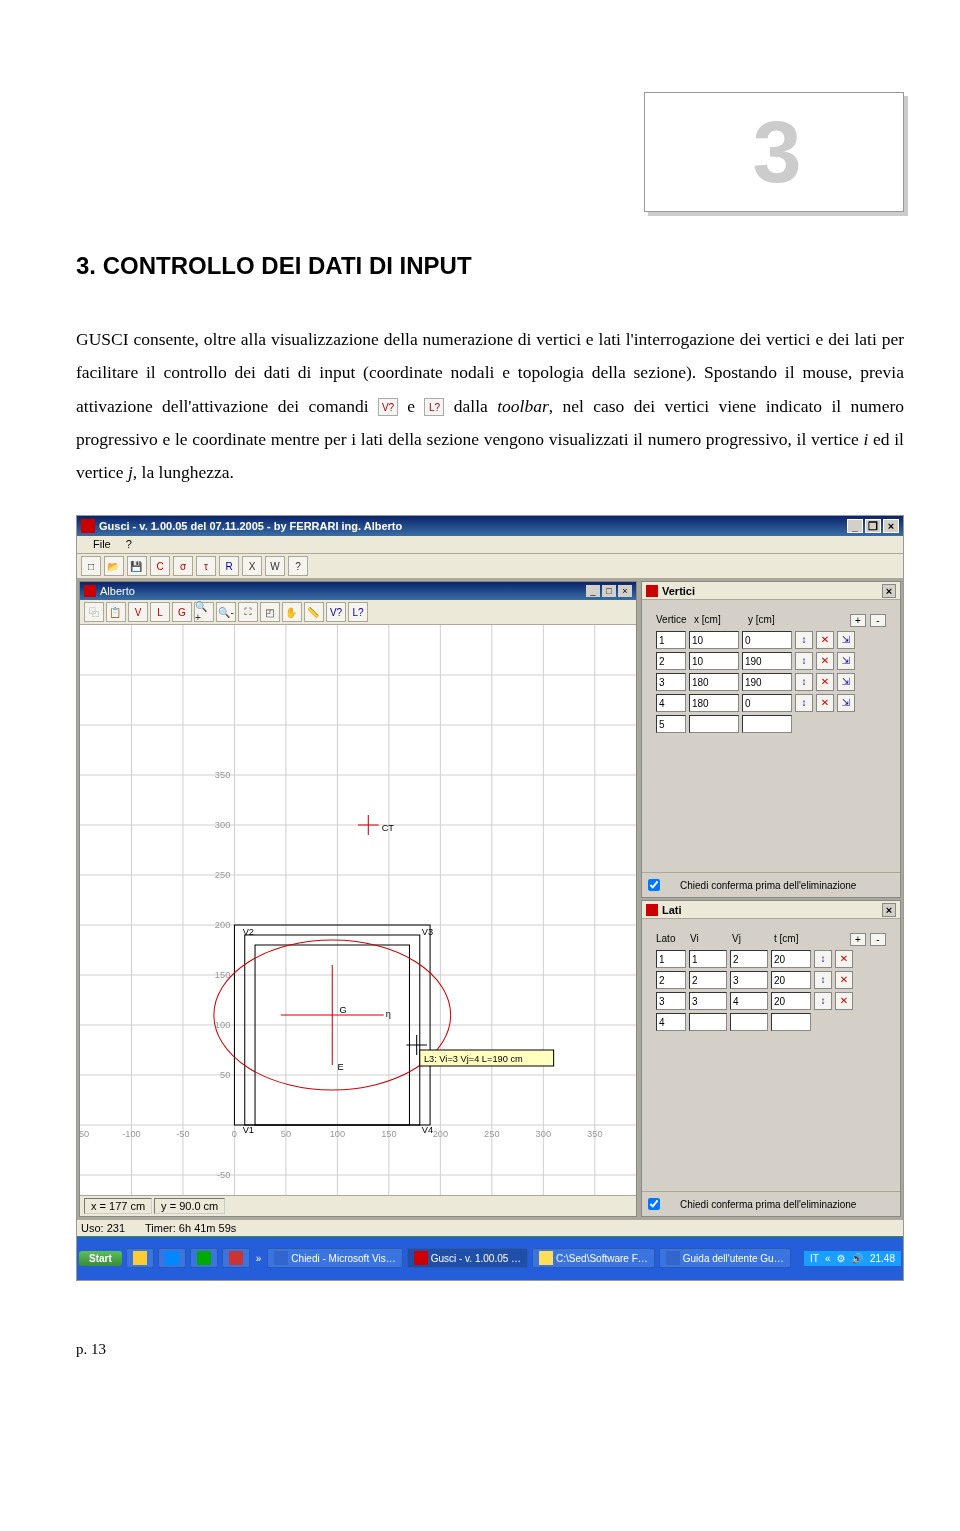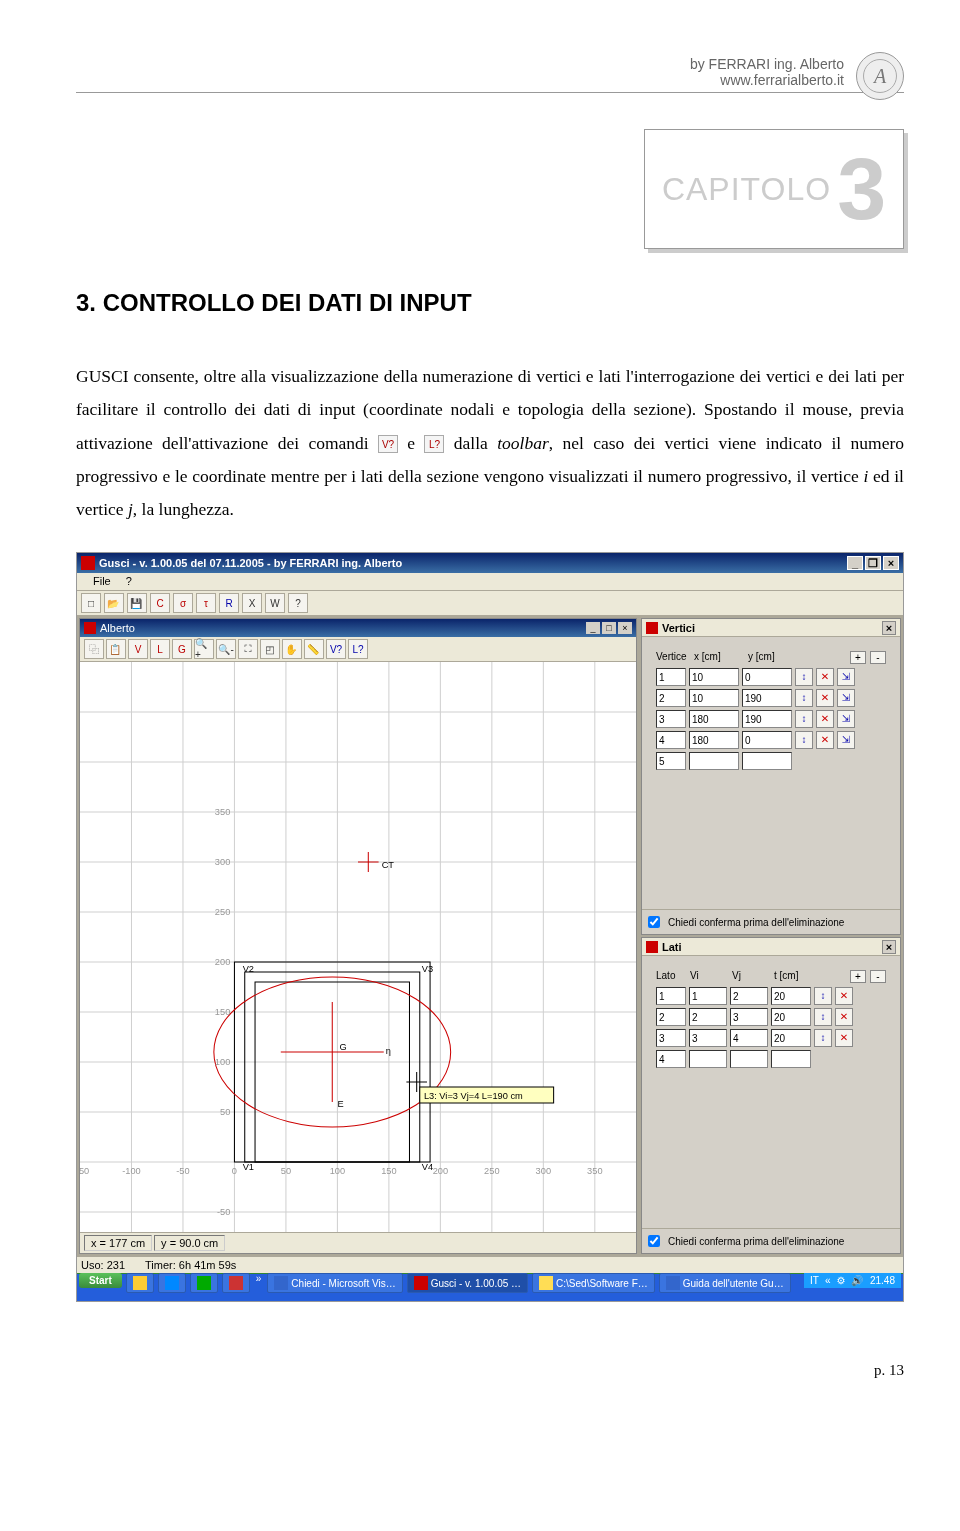--- a/index.html
+++ b/index.html
@@ -54,49 +54,40 @@
   .phead .pico{width:12px;height:12px;background:#c00;margin-right:4px}
   .phead .cl{margin-left:auto;width:14px;height:14px;background:#d4d0c8;border:1px solid #888;text-align:center;line-height:12px}
   .pbody{padding:14px;flex:1}
   .cols{display:flex;gap:4px;margin-bottom:4px;font-size:10px}
   .cols .c{display:inline-block}
   .row{display:flex;gap:3px;margin-bottom:3px;align-items:center}
   .row input.fld{width:50px;height:18px;border:1px inset #888;background:#fff;font-size:10px;padding:0 2px}
   .row input.fld.sm{width:30px}
   .row .rbtn{width:18px;height:18px;border:1px solid #888;background:#f5f4ef;text-align:center;line-height:16px;font-size:10px;color:#00a}
   .row .rbtn.del{color:#c00}
-  .chkline{margin-top:auto;padding:6px;font-size:10px;display:flex;align-items:center;gap:8px;border-top:1px solid #aca899}
+  .chkline{margin-top:auto;padding:6px;font-size:10px;display:flex;align-items:center;gap:20px;border-top:1px solid #aca899}
   .chkline input{width:12px;height:12px}
   .status{background:#ece9d8;border-top:1px solid #aca899;display:flex;padding:2px 4px;gap:2px}
   .status .cell{border:1px inset #ccc;padding:1px 6px;background:#ece9d8}
   .status2{display:flex;padding:2px 4px;gap:20px;background:#ece9d8;border-top:1px solid #aca899}
-  .taskbar{height:28px;background:linear-gradient(#3e9b3e,#2a7a2a 3%,#245edb 3%,#245edb);display:flex;align-items:flex-start;padding:0 2px;gap:4px;color:#fff;font-size:10px}
+  .taskbar{height:44px;background:linear-gradient(#3e9b3e,#2a7a2a 3%,#245edb 3%,#245edb);display:flex;align-items:center;padding:0 2px;gap:4px;color:#fff;font-size:10px}
   .start{background:linear-gradient(#5bc15b,#3a8b3a);border-radius:3px;padding:2px 10px;font-weight:bold}
   .tbtn{background:#3a74e0;border:1px solid #2a5ab0;padding:2px 6px;border-radius:2px;display:flex;align-items:center;gap:3px}
   .tbtn.act{background:#1f4fa8}
   .tbtn .ti{width:14px;height:14px;background:#fff}
   .tray{margin-left:auto;background:#1a9eff;padding:2px 6px;display:flex;align-items:center;gap:6px}
   .caption{text-align:right;color:#888;font-family:Arial,sans-serif;font-size:14px;margin-top:20px}
-  .pagenum{text-align:right;color:#000;font-family:"Times New Roman",serif;font-size:15px;margin-top:60px}
+  .pagenum{text-align:left;color:#000;font-family:"Times New Roman",serif;font-size:15px;margin-top:60px}
 </style>
 </head>
 <body>
 
 <div class="page">
-  <div class="header">
-    <div class="auth">
-      <span>by FERRARI ing. Alberto</span><br>
-      <span class="link">www.ferrarialberto.it</span>
-    </div>
-    <div class="logo"></div>
-    <div class="line"></div>
-  </div>
 
   <div class="chapterbox">
-    <span class="lbl">CAPITOLO</span>
     <span class="num">3</span>
   </div>
   <div class="clear"></div>
 
   <h2 class="title">3. CONTROLLO DEI DATI DI INPUT</h2>
 
   <p class="body">
     <span>GUSCI consente, oltre alla visualizzazione della numerazione di vertici e lati l'interrogazione dei vertici e dei lati per facilitare il controllo dei dati di input (coordinate nodali e topologia della sezione). Spostando il mouse, previa attivazione dell'attivazione dei comandi </span><span class="icon-inline">V?</span><span> e </span><span class="icon-inline">L?</span><span> dalla </span><em>toolbar</em><span>, nel caso dei vertici viene indicato il numero progressivo e le coordinate mentre per i lati della sezione vengono visualizzati il numero progressivo, il vertice </span><em class="var">i</em><span> ed il vertice </span><em class="var">j</em><span>, la lunghezza.</span>
   </p>
 

